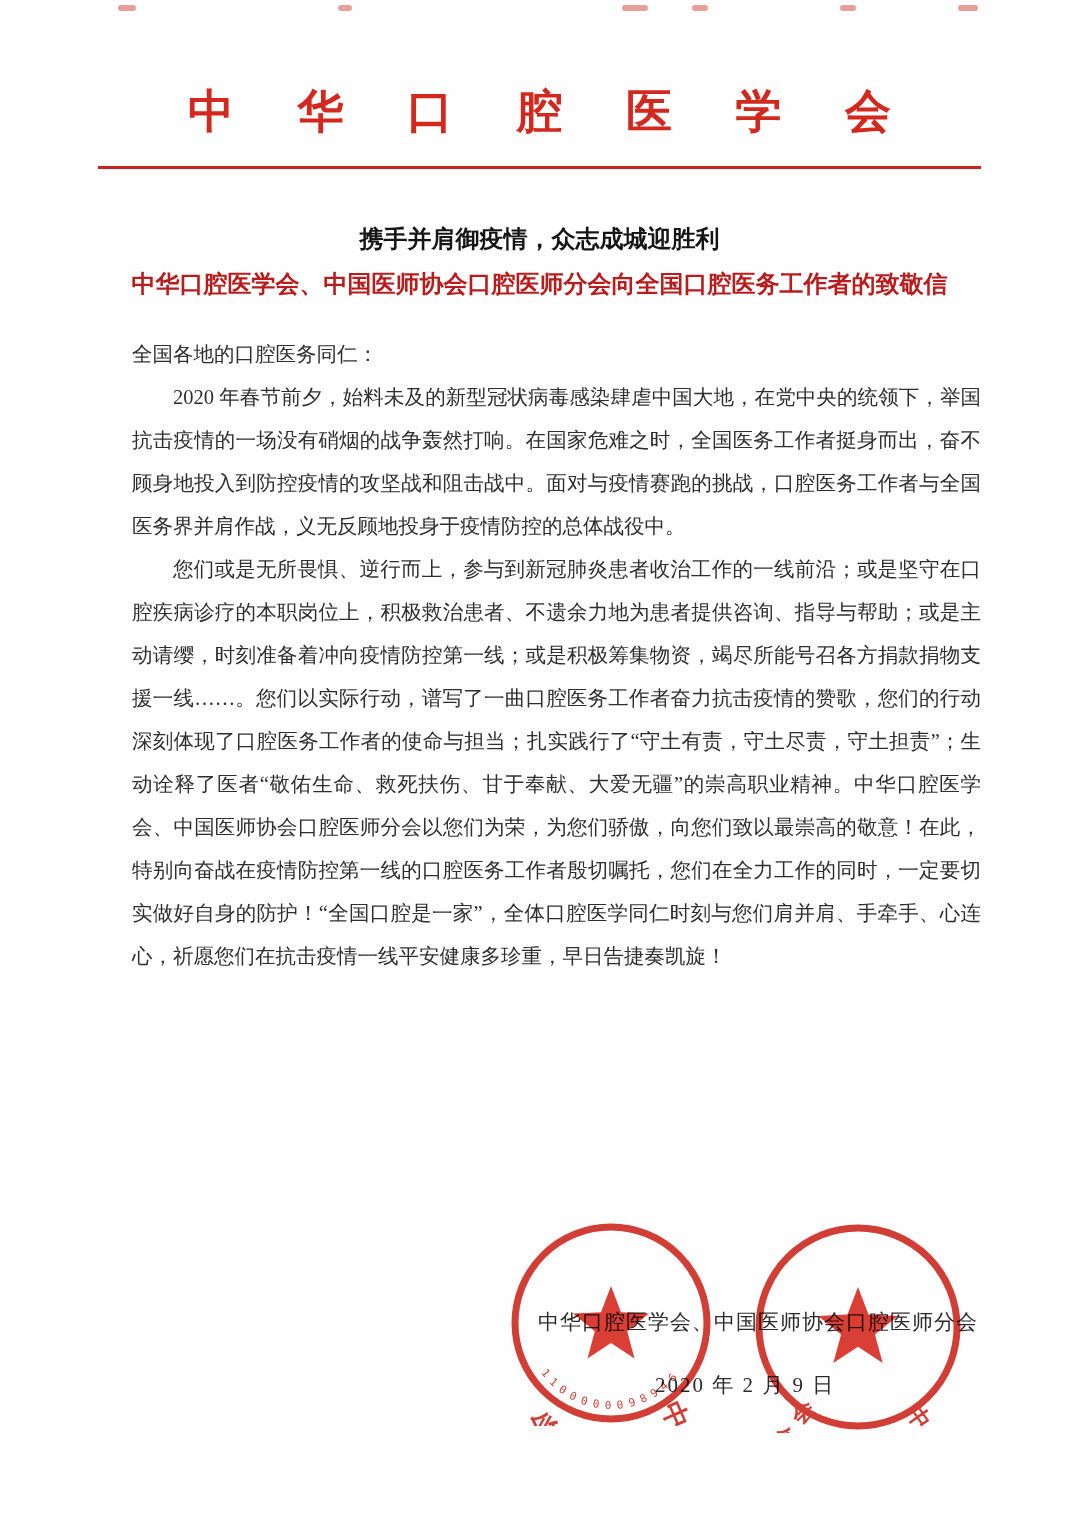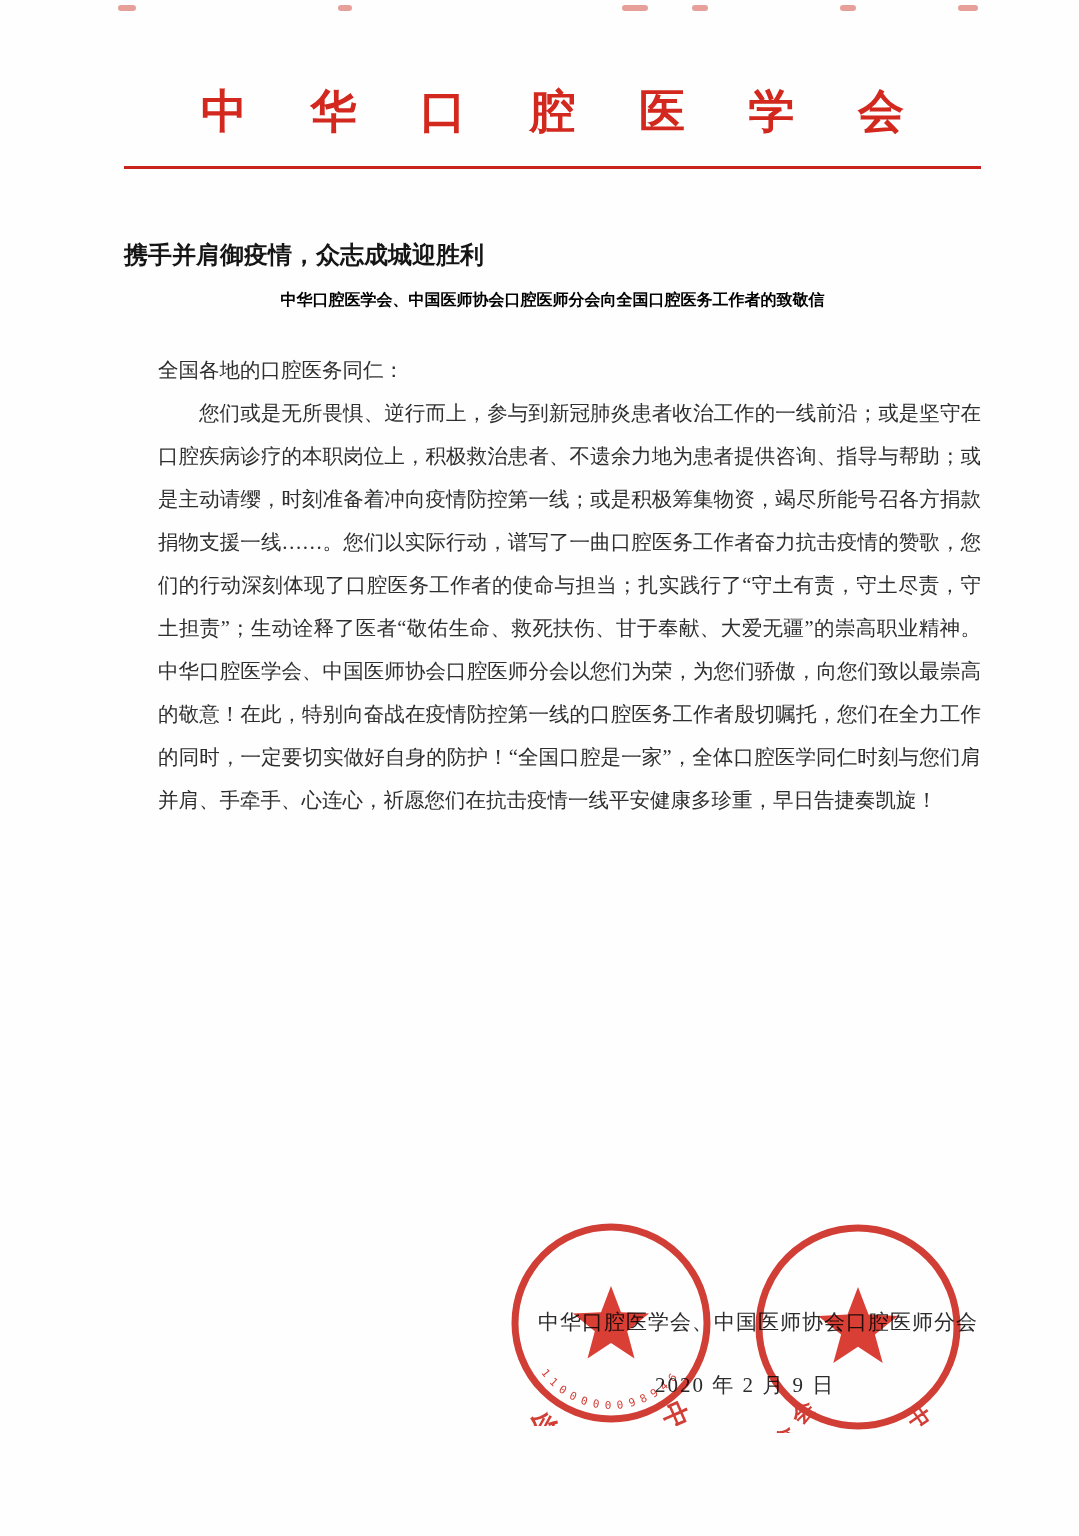--- a/index.html
+++ b/index.html
@@ -4,21 +4,20 @@
 <style>
   * { margin:0; padding:0; box-sizing:border-box; }
   html,body { background:#ffffff; }
   .page {
     position:relative;
     width:1079px; height:1536px;
     margin:0 auto;
     background:#fefefe;
     overflow:hidden;
     font-family:"Liberation Serif","DejaVu Serif",serif;
-    padding-left:26px;
   }
   
   .edge-artifact {
     position:absolute; top:5px; height:6px;
     background:rgba(205,45,32,.45); border-radius:3px;
   }
   .letter { padding:0 98px; }
   .org-name {
     padding-top:86px;
     text-align:center;
@@ -28,30 +27,31 @@
     letter-spacing:26px;
     text-indent:26px; 
     font-family:"Liberation Serif","DejaVu Serif",serif;
   }
   .red-rule {
     margin-top:28px;
     height:3px; width:100%;
     background:#c8231c;
   }
   .letter-title {
-    margin-top:70px;
+    margin-top:54px;
+    text-align:center;
     font-size:24px; line-height:32px;
     font-weight:bold; color:#151515;
     font-family:"Liberation Sans","DejaVu Sans",sans-serif;
   }
   .letter-subtitle {
     margin-top:14px;
     text-align:center;
-    font-size:16px; line-height:30px;
-    font-weight:bold; color:#000000;
+    font-size:24px; line-height:30px;
+    font-weight:bold; color:#b91c1c;
     font-family:"Liberation Sans","DejaVu Sans",sans-serif;
   }
   .body-text {
     margin-top:34px;
     font-size:20.5px; line-height:43px;
     color:#2e2e2e;
     text-align:justify;
     margin-left:34px;
   }
   .body-text .para { text-indent:2em; }
@@ -89,20 +89,21 @@
     <div class="org-name">中 华 口 腔 医 学 会</div>
 
     <div class="red-rule"></div>
 
     <div class="letter-title">携手并肩御疫情，众志成城迎胜利</div>
 
     <div class="letter-subtitle">中华口腔医学会、中国医师协会口腔医师分会向全国口腔医务工作者的致敬信</div>
 
     <div class="body-text">
       <div class="salutation">全国各地的口腔医务同仁：</div>
+      <div class="para">2020 年春节前夕，始料未及的新型冠状病毒感染肆虐中国大地，在党中央的统领下，举国抗击疫情的一场没有硝烟的战争轰然打响。在国家危难之时，全国医务工作者挺身而出，奋不顾身地投入到防控疫情的攻坚战和阻击战中。面对与疫情赛跑的挑战，口腔医务工作者与全国医务界并肩作战，义无反顾地投身于疫情防控的总体战役中。</div>
       <div class="para">您们或是无所畏惧、逆行而上，参与到新冠肺炎患者收治工作的一线前沿；或是坚守在口腔疾病诊疗的本职岗位上，积极救治患者、不遗余力地为患者提供咨询、指导与帮助；或是主动请缨，时刻准备着冲向疫情防控第一线；或是积极筹集物资，竭尽所能号召各方捐款捐物支援一线……。您们以实际行动，谱写了一曲口腔医务工作者奋力抗击疫情的赞歌，您们的行动深刻体现了口腔医务工作者的使命与担当；扎实践行了“守土有责，守土尽责，守土担责”；生动诠释了医者“敬佑生命、救死扶伤、甘于奉献、大爱无疆”的崇高职业精神。中华口腔医学会、中国医师协会口腔医师分会以您们为荣，为您们骄傲，向您们致以最崇高的敬意！在此，特别向奋战在疫情防控第一线的口腔医务工作者殷切嘱托，您们在全力工作的同时，一定要切实做好自身的防护！“全国口腔是一家”，全体口腔医学同仁时刻与您们肩并肩、手牵手、心连心，祈愿您们在抗击疫情一线平安健康多珍重，早日告捷奏凯旋！</div>
     </div>
 
   </div>
 
   <div class="signature-line">中华口腔医学会、中国医师协会口腔医师分会</div>
   <div class="date-line">2020 年 2 月 9 日</div>
 
   <svg class="seal seal-left" viewBox="0 0 206 206">
     <defs>

